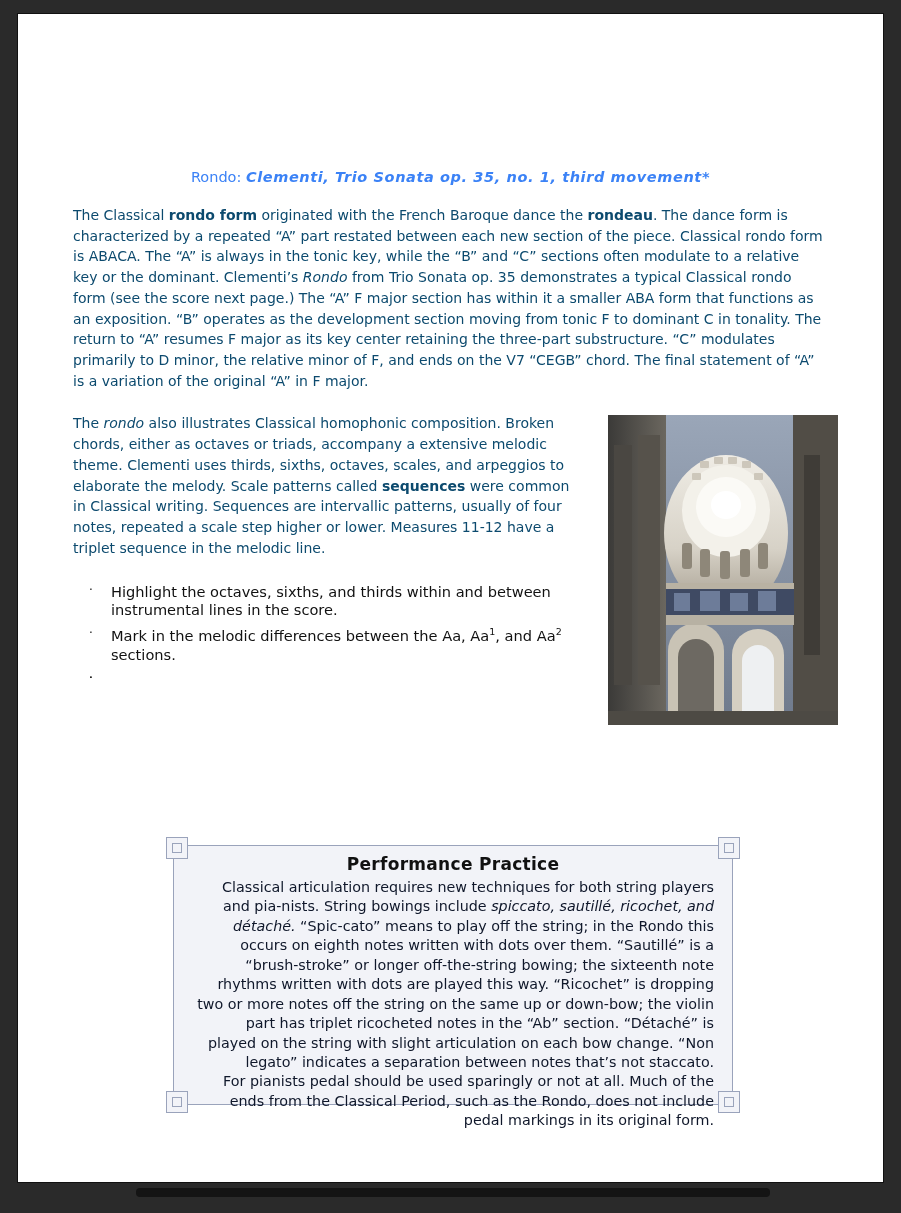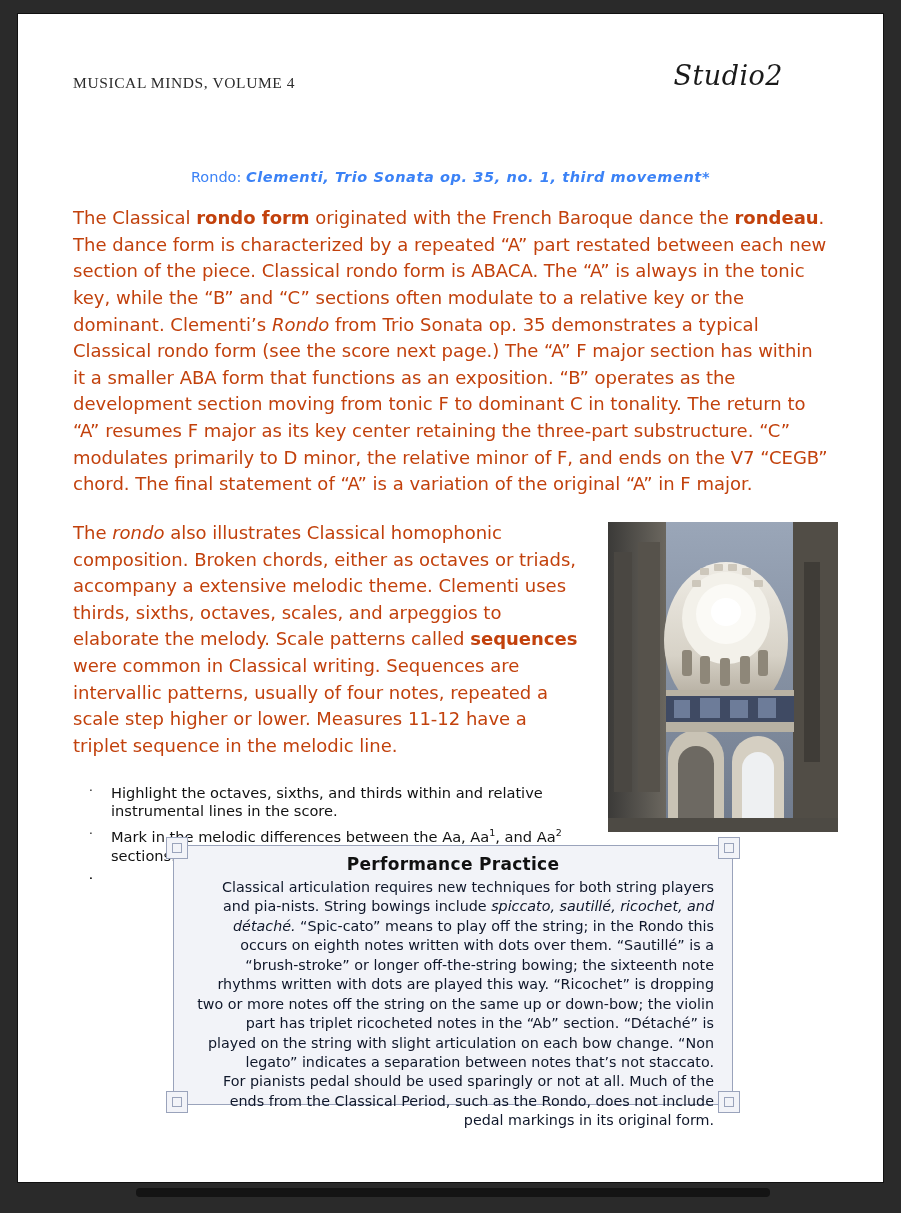--- a/index.html
+++ b/index.html
@@ -77,23 +77,23 @@
   .piece-line .lbl {
     font-weight: 400;
   }
   .piece-line .title {
     font-style: italic;
     font-weight: bold;
     letter-spacing: 0.6px;
   }
 
   .para {
-    font-size: 18px;
+    font-size: 14px;
     line-height: 1.48;
-    color: #c2410c;
+    color: #0c4a6e;
     text-align: left;
   }
   .para b { font-weight: bold; }
   .para i { font-style: italic; }
 
   .para-1 { width: 755px; margin-bottom: 22px; }
 
   .flow-row {
     position: relative;
     width: 755px;
@@ -196,24 +196,20 @@
     font-family: "Liberation Serif", serif;
     font-size: 15px;
     color: #333;
   }
 </style>
 </head>
 <body>
 
 <div class="page-frame">
 
-  <div class="header">
-    <div class="header-title">MUSICAL MINDS, VOLUME 4</div>
-    <div class="brand">Studio2</div>
-  </div>
 
   <div class="content">
 
     <div class="piece-line">
       <span class="lbl">Rondo:</span>
       <span class="title">Clementi, Trio Sonata op. 35, no. 1, third movement*</span>
     </div>
 
     <div class="para para-1"><span>The Classical </span><b>rondo form</b><span> originated with the French Baroque dance the </span><b>rondeau</b><span>. The dance form is characterized by a repeated “A” part restated between each new section of the piece. Classical rondo form is ABACA. The “A” is always in the tonic key, while the “B” and “C” sections often modulate to a relative key or the dominant. Clementi’s </span><i>Rondo</i><span> from Trio Sonata op. 35 demonstrates a typical Classical rondo form (see the score next page.) The “A” F major section has within it a smaller ABA form that functions as an exposition. “B” operates as the development section moving from tonic F to dominant C in tonality. The return to “A” resumes F major as its key center retaining the three-part substructure. “C” modulates primarily to D minor, the relative minor of F, and ends on the V7 “CEGB” chord. The final statement of “A” is a variation of the original “A” in F major.</span></div>
 
@@ -281,21 +277,21 @@
           <path d="M134 300 L134 246 A16 16 0 0 1 166 246 L166 300 Z" fill="#eef0f2"></path>
 
           <rect x="58" y="200" width="128" height="10" fill="#b7b1a3"></rect>
           <rect x="0" y="296" width="230" height="14" fill="#4d4a44"></rect>
         </svg>
       </div>
 
       <div class="para para-2"><span>The </span><i>rondo</i><span> also illustrates Classical homophonic composition. Broken chords, either as octaves or triads, accompany a extensive melodic theme. Clementi uses thirds, sixths, octaves, scales, and arpeggios to elaborate the melody. Scale patterns called </span><b>sequences</b><span> were common in Classical writing. Sequences are intervallic patterns, usually of four notes, repeated a scale step higher or lower. Measures 11-12 have a triplet sequence in the melodic line.</span></div>
 
       <div class="bullets">
-        <div class="bullet"><span class="dot">·</span><span>Highlight the octaves, sixths, and thirds within and relative instrumental lines in the score.</span></div>
+        <div class="bullet"><span class="dot">·</span><span>Highlight the octaves, sixths, and thirds within and between instrumental lines in the score.</span></div>
         <div class="bullet"><span class="dot">·</span><span>Mark in the melodic differences between the Aa, Aa<sup>1</sup>, and Aa<sup>2</sup> sections.</span></div>
         <div class="bullet"><span class="dot">·</span></div>
         <div class="bullet"><span class="dot">·</span></div>
       </div>
     </div>
   </div>
 
   <div class="pp-wrap">
     <div class="pp-box">
       <div class="pp-title">Performance Practice</div>

